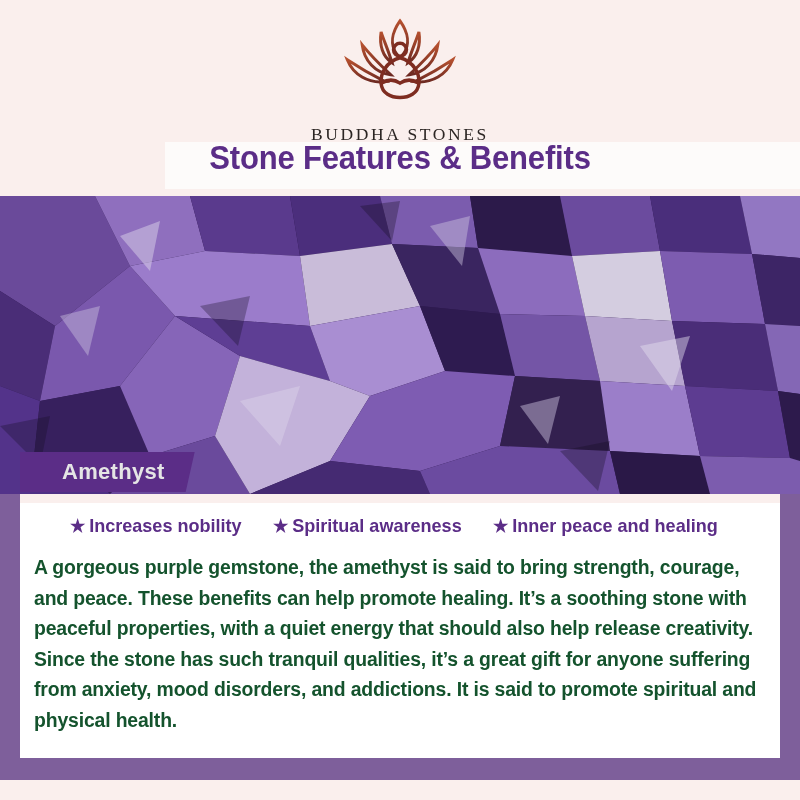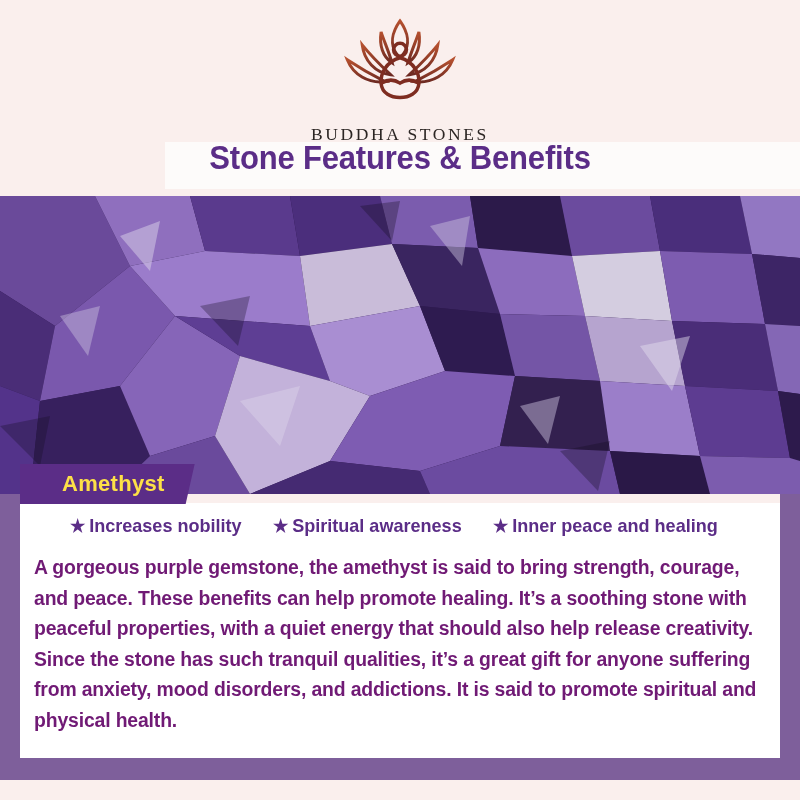--- a/index.html
+++ b/index.html
@@ -92,27 +92,27 @@
     overflow: hidden;
     background: #3c1f63;
     z-index: 1;
   }
   .photo svg { display: block; width: 800px; height: 298px; }
 
   
   .stone-banner {
     position: absolute;
     left: 20px;
-    top: 464px;
+    top: 452px;
     height: 40px;
     padding: 0 30px 0 42px;
     display: flex;
     align-items: center;
     background: #5b2d87;
-    color: #fde047;
+    color: #e5e5e5;
     font-size: 22px;
     font-weight: 700;
     letter-spacing: 0.3px;
     z-index: 5;
     clip-path: polygon(0 0, 100% 0, calc(100% - 9px) 100%, 0 100%);
   }
 
   
   .body-panel {
     position: absolute;
@@ -160,21 +160,21 @@
 
   .star { font-size: 18px; line-height: 1; color: #5b2d87; }
 
   .paragraph {
     position: absolute;
     left: 14px;
     top: 58px;
     width: 740px;
     font-size: 19.4px;
     line-height: 30.5px;
-    color: #701a75;
+    color: #14532d;
     font-weight: 600;
     letter-spacing: -0.15px;
   }
 
   
   .bottom-strip {
     position: absolute;
     left: 0;
     bottom: 0;
     width: 800px;

